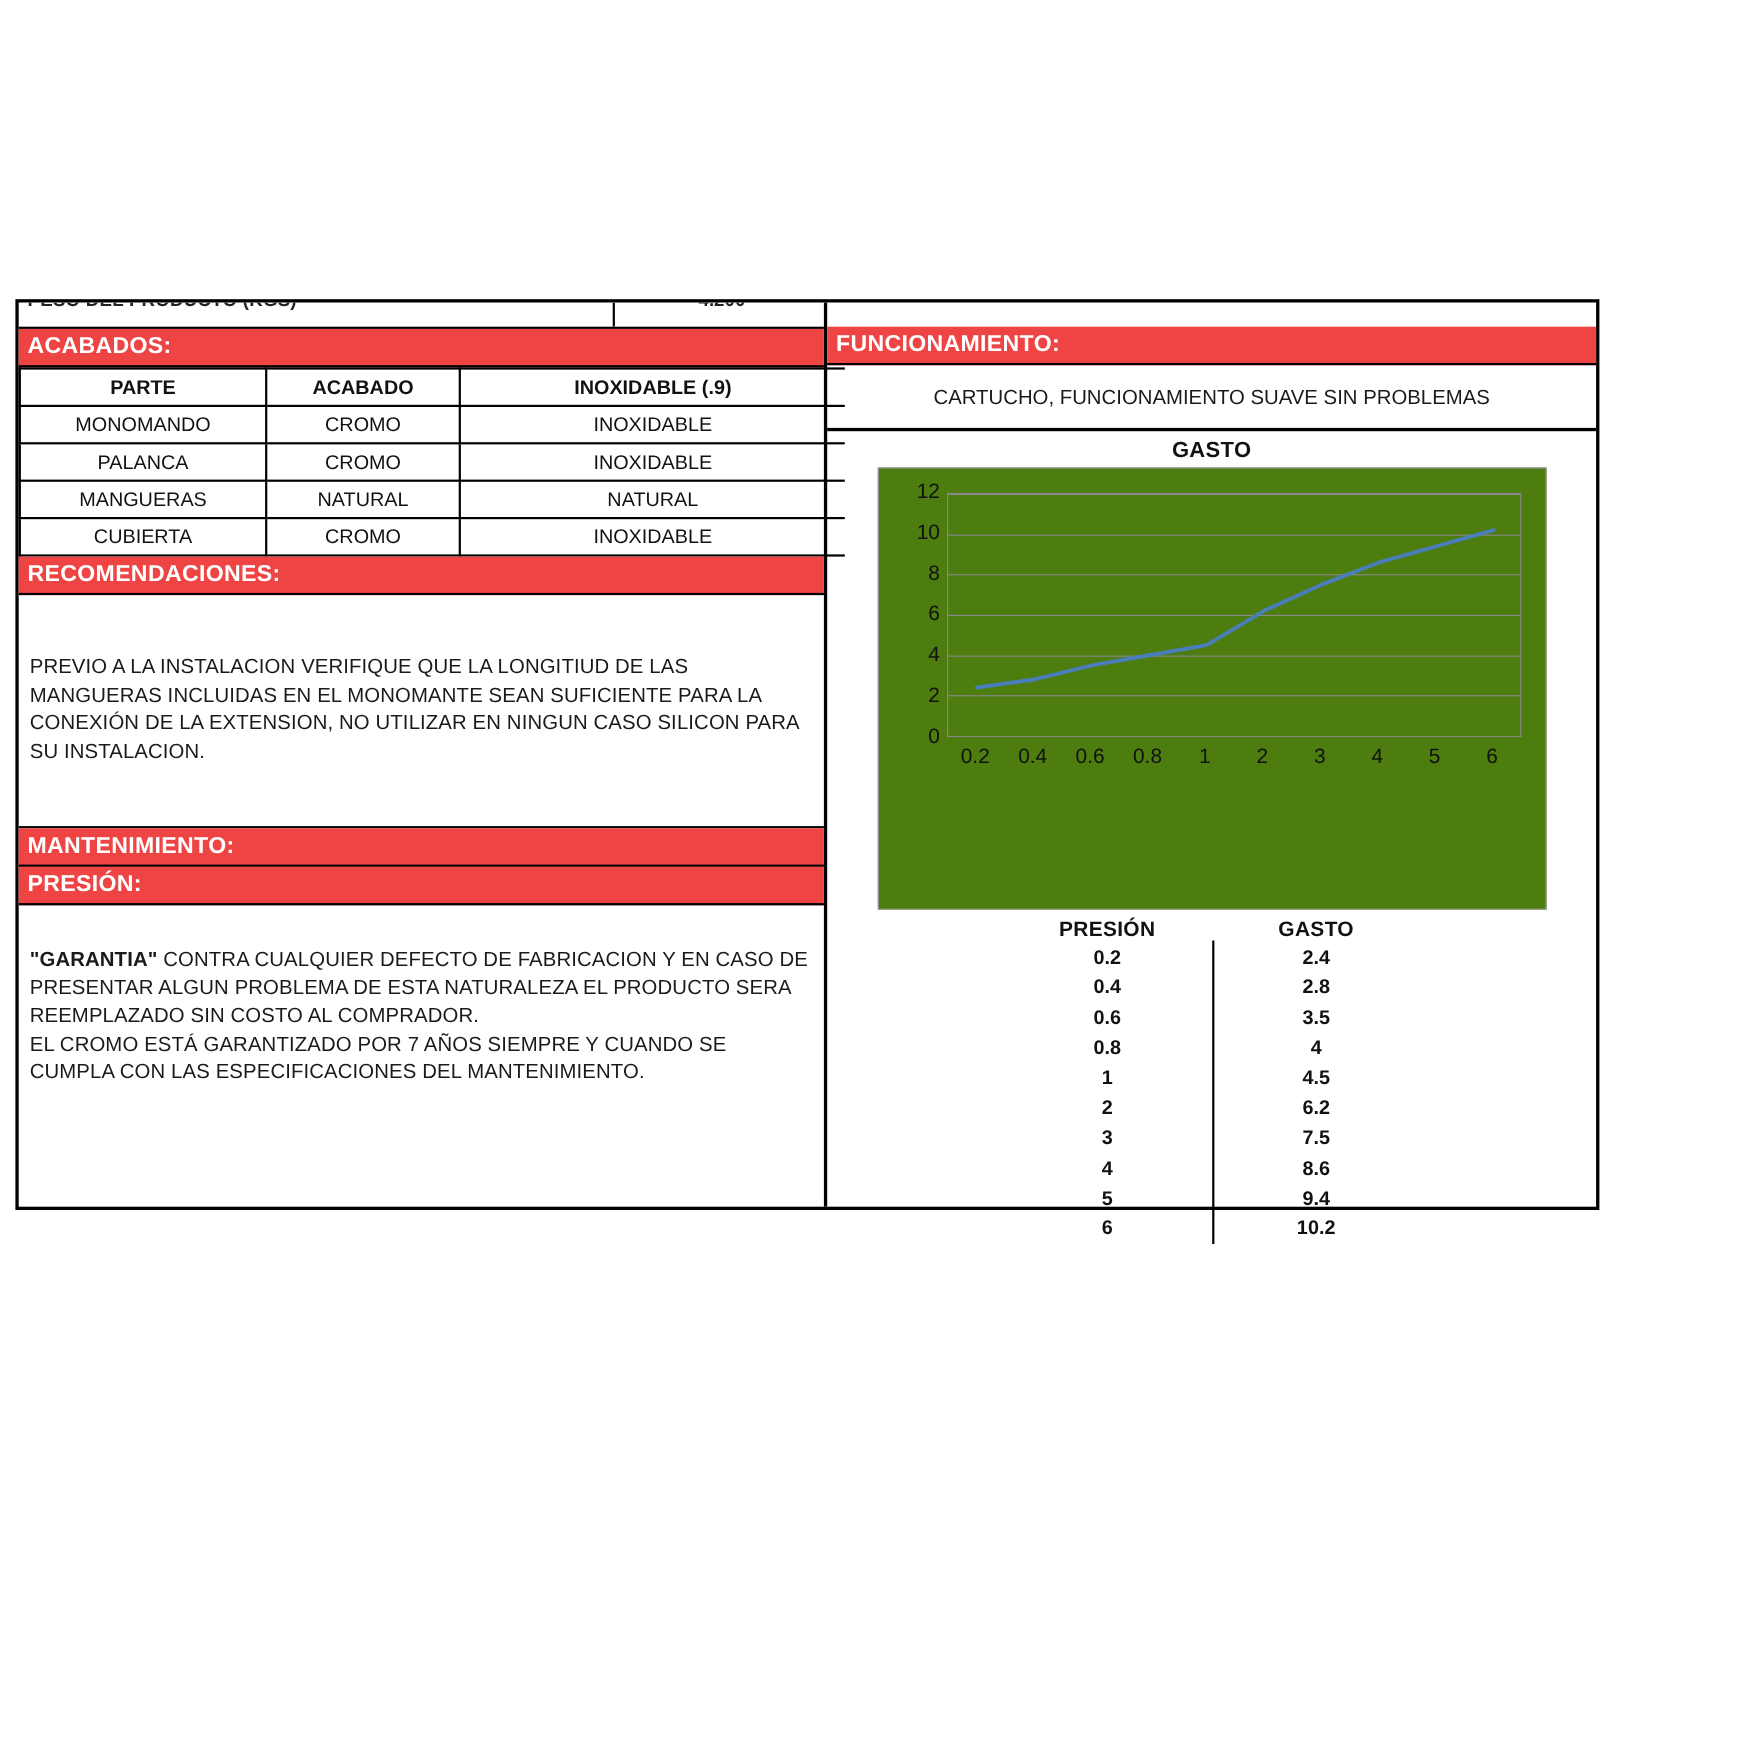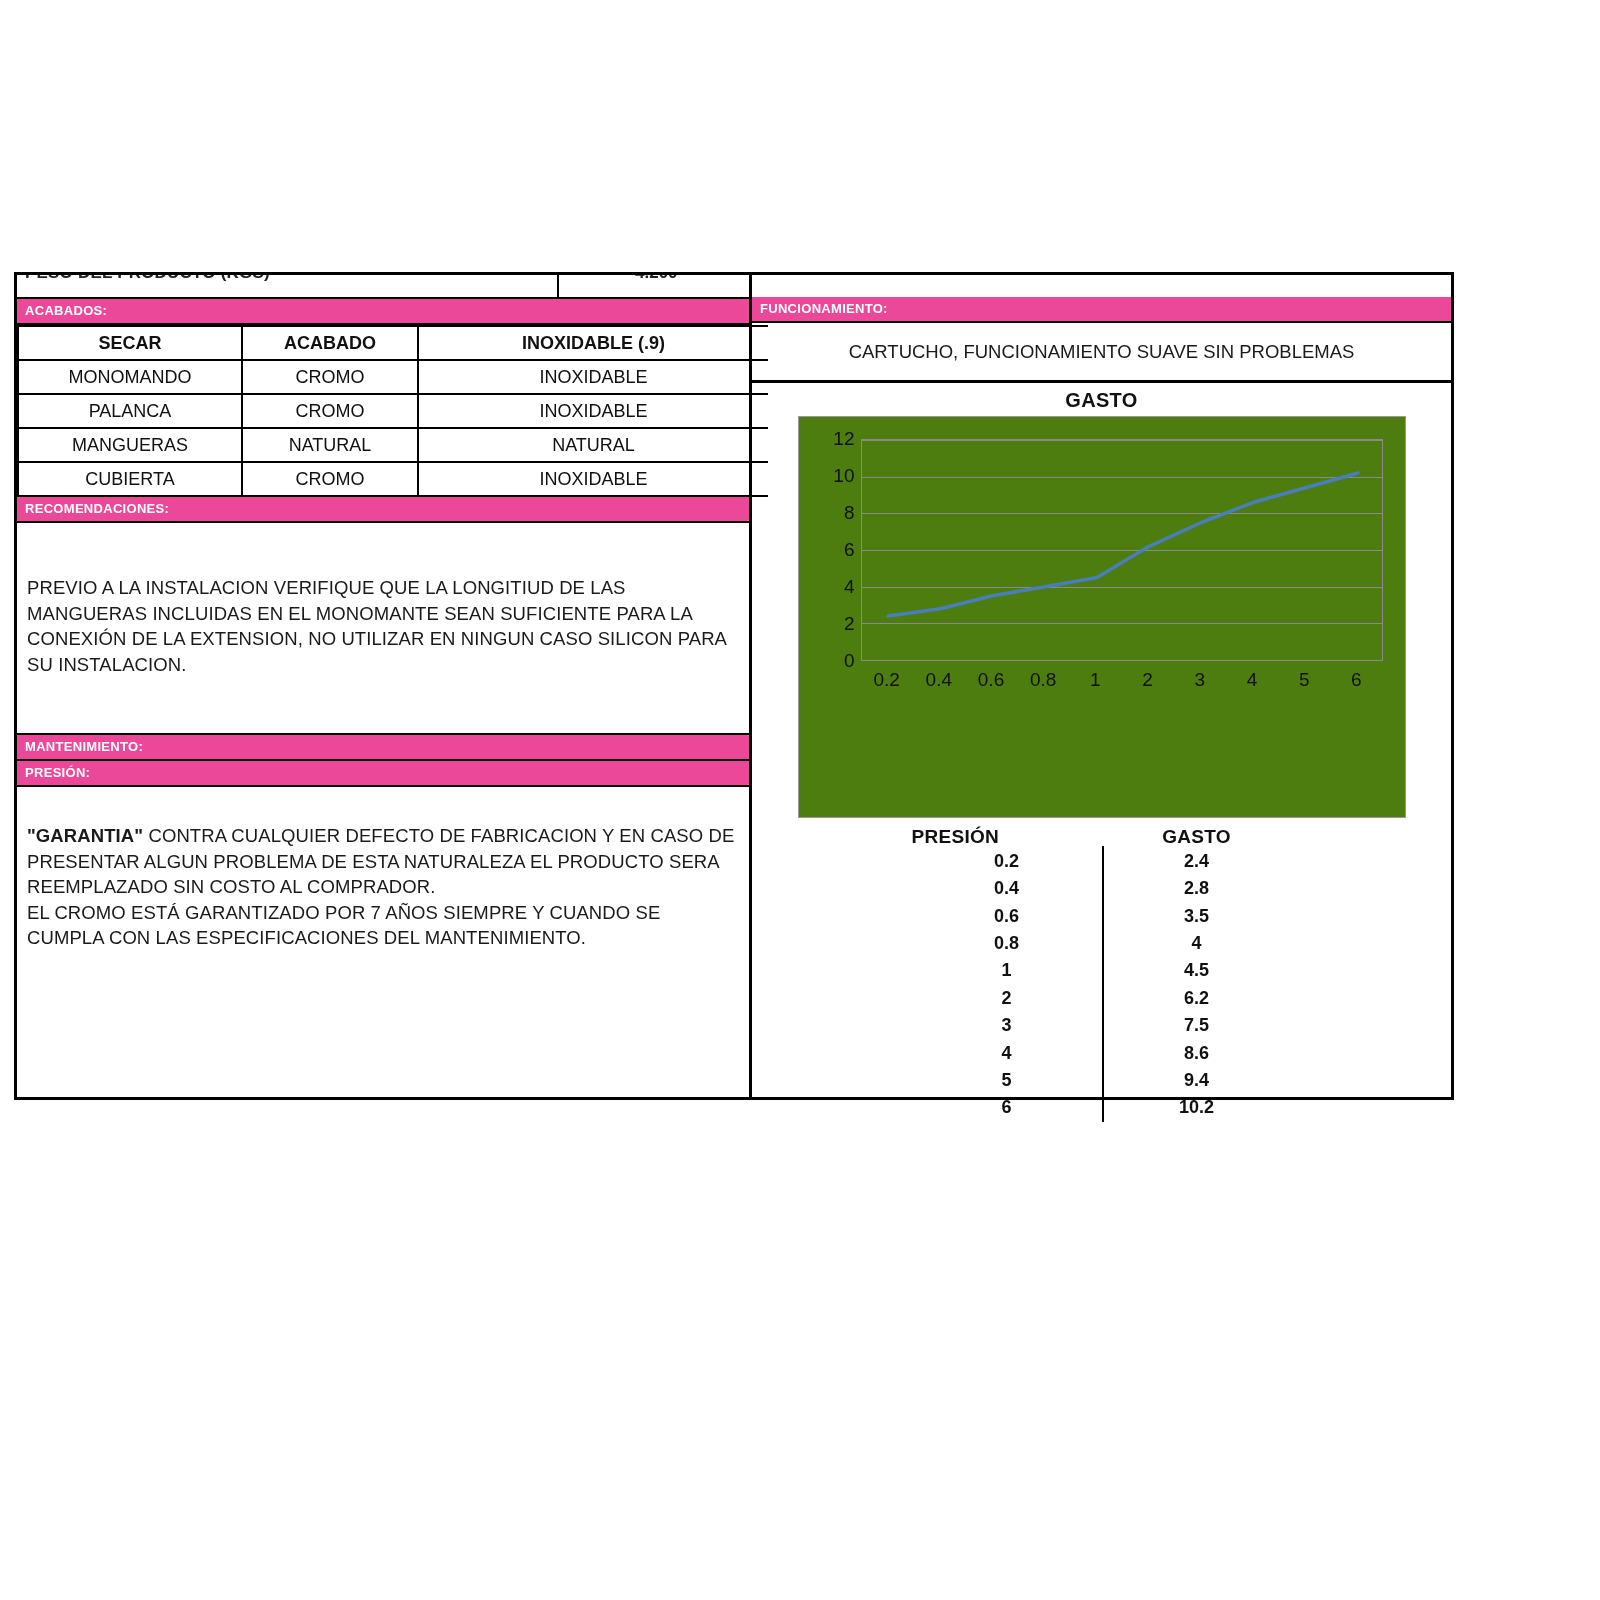--- a/index.html
+++ b/index.html
@@ -68,24 +68,24 @@
     position: absolute;
     left: 540px;
     top: 0;
     bottom: 0;
     width: 2px;
     background: #000;
   }
 
   
   .red-bar {
-    background: #ec4899;
+    background: #ef4444;
     color: #ffffff;
     font-weight: bold;
-    font-size: 13px;
+    font-size: 21px;
     padding: 4px 8px 5px 8px;
     box-sizing: border-box;
     border-bottom: 2px solid #000;
     letter-spacing: .3px;
   }
 
   
   table.acabados {
     border-collapse: collapse;
     width: 735px;
@@ -200,21 +200,21 @@
     width: 100%;
   }
   .dt-head {
     display: flex;
     justify-content: center;
     font-weight: bold;
     font-size: 19px;
     color: #111;
     letter-spacing: .3px;
   }
-  .dt-head .h1 { width: 190px; text-align: left; }
+  .dt-head .h1 { width: 190px; text-align: center; }
   .dt-head .h2 { width: 190px; text-align: center; }
   .dt-rows { position: relative; }
   .dt-row {
     display: flex;
     justify-content: center;
     font-weight: bold;
     font-size: 18px;
     color: #111;
     line-height: 1.52;
   }
@@ -240,21 +240,21 @@
       <div class="clipped-text">PESO DEL PRODUCTO (KGS)</div>
       <div class="clipped-div"></div>
       <div class="clipped-text2">4.200</div>
     </div>
 
     <div class="red-bar">ACABADOS:</div>
 
     <table class="acabados">
       <thead>
         <tr>
-          <th class="c1">SECAR</th>
+          <th class="c1">PARTE</th>
           <th class="c2">ACABADO</th>
           <th class="c3 no-right-border">INOXIDABLE (.9)</th>
         </tr>
       </thead>
       <tbody>
         <tr>
           <td class="c1">MONOMANDO</td>
           <td class="c2">CROMO</td>
           <td class="c3 no-right-border">INOXIDABLE</td>
         </tr>

